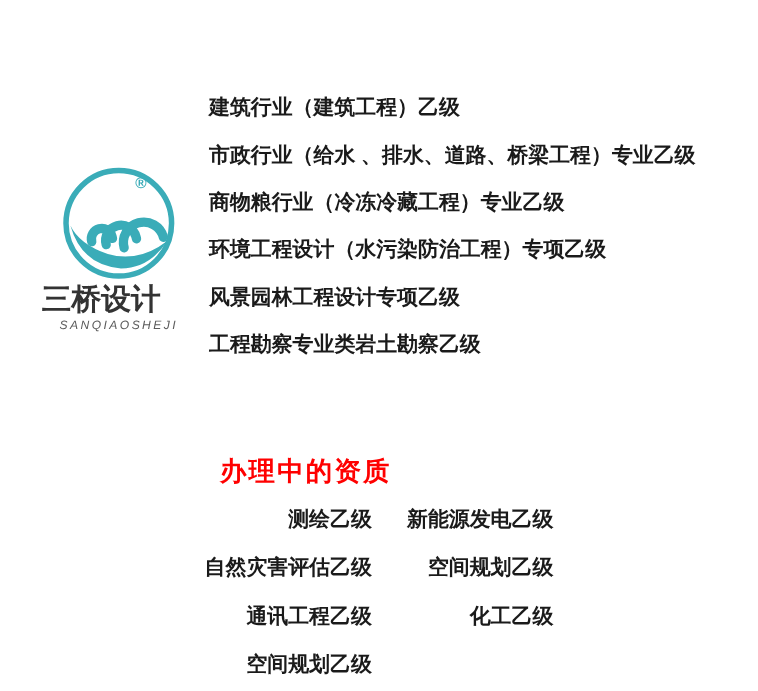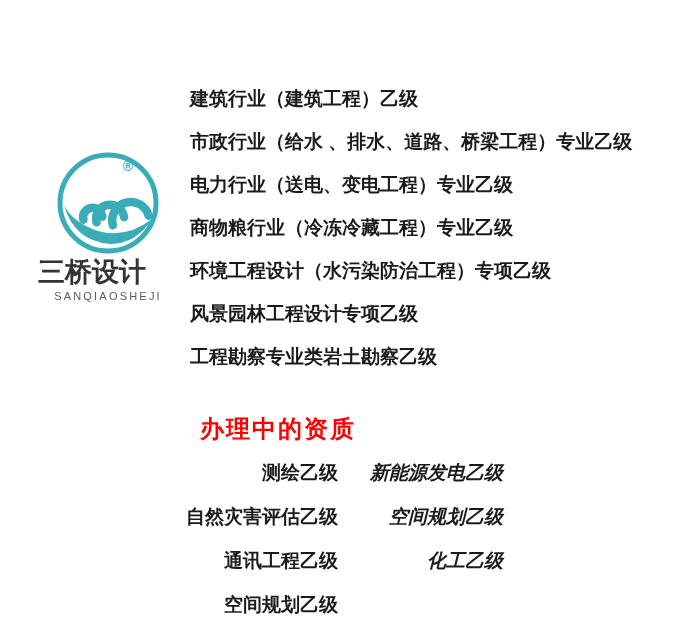--- a/index.html
+++ b/index.html
@@ -20,21 +20,21 @@
     font-size: 14px; color: #3aacb8; font-weight: bold;
   }
   .logo-cn {
     position: absolute; left: 36px; top: 257px; width: 112px;
     text-align: center; font-size: 27px; font-weight: bold;
     color: #333333; white-space: nowrap; line-height: 31px;
   }
   .logo-en {
     position: absolute; left: 52px; top: 289px; width: 112px;
     text-align: center; font-size: 11px; color: #5a5a5a;
-    letter-spacing: 2.2px; white-space: nowrap; line-height: 14px;
+    letter-spacing: 2.2px; white-space: nowrap; line-height: 14px; font-style: italic;
   }
 
   
   .sec-title {
     position: absolute; left: 200px; margin: 0;
     font-size: 24px; font-weight: bold; letter-spacing: 2px;
     color: #ff0000; line-height: 26px; white-space: nowrap;
   }
   .t1 { top: 36px; }
   .t2 { top: 416px; }
@@ -51,21 +51,21 @@
 
   .pending-col {
     position: absolute; top: 463px;
     margin: 0; padding: 0; list-style: none;
   }
   .pending-col li {
     font-size: 19px; font-weight: bold; color: #1a1a1a;
     line-height: 20px; margin-bottom: 24px; white-space: nowrap; text-align: right;
   }
   .col-1 { left: 186px; }
-  .col-2 { left: 370px; font-style: italic; }
+  .col-2 { left: 370px; }
 </style>
 </head>
 <body>
 
 <div class="canvas">
 
   <div class="logo">
     <svg class="logo-svg" viewBox="0 0 104 104" aria-hidden="true">
       <defs>
         <clipPath id="logoClip">
@@ -84,21 +84,20 @@
     </svg>
     <span class="reg-mark">®</span>
     <div class="logo-cn">三桥设计</div>
     <div class="logo-en">SANQIAOSHEJI</div>
   </div>
 
 
   <ul class="qual-list">
     <li>建筑行业（建筑工程）乙级</li>
     <li>市政行业（给水 、排水、道路、桥梁工程）专业乙级</li>
-    <li>电力行业（送电、变电工程）专业乙级</li>
     <li>商物粮行业（冷冻冷藏工程）专业乙级</li>
     <li>环境工程设计（水污染防治工程）专项乙级</li>
     <li>风景园林工程设计专项乙级</li>
     <li>工程勘察专业类岩土勘察乙级</li>
   </ul>
 
   <h2 class="sec-title t2">办理中的资质</h2>
 
   <ul class="pending-col col-1">
     <li>测绘乙级</li>

